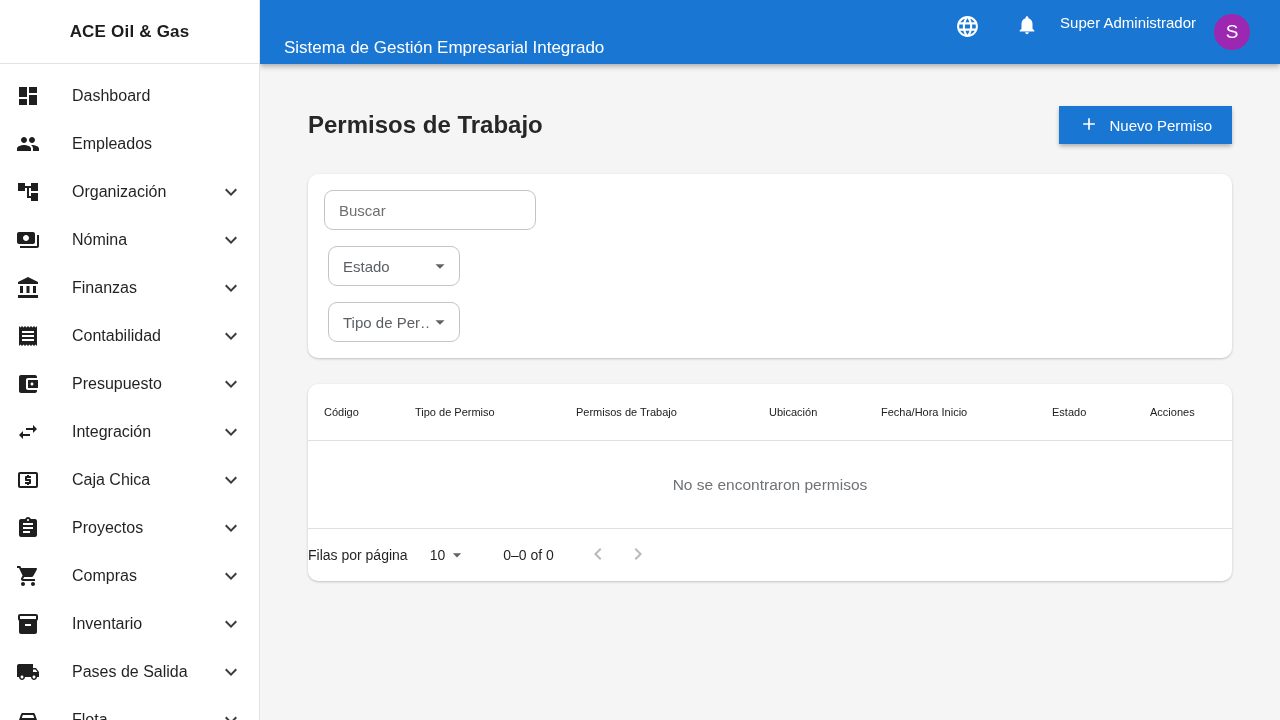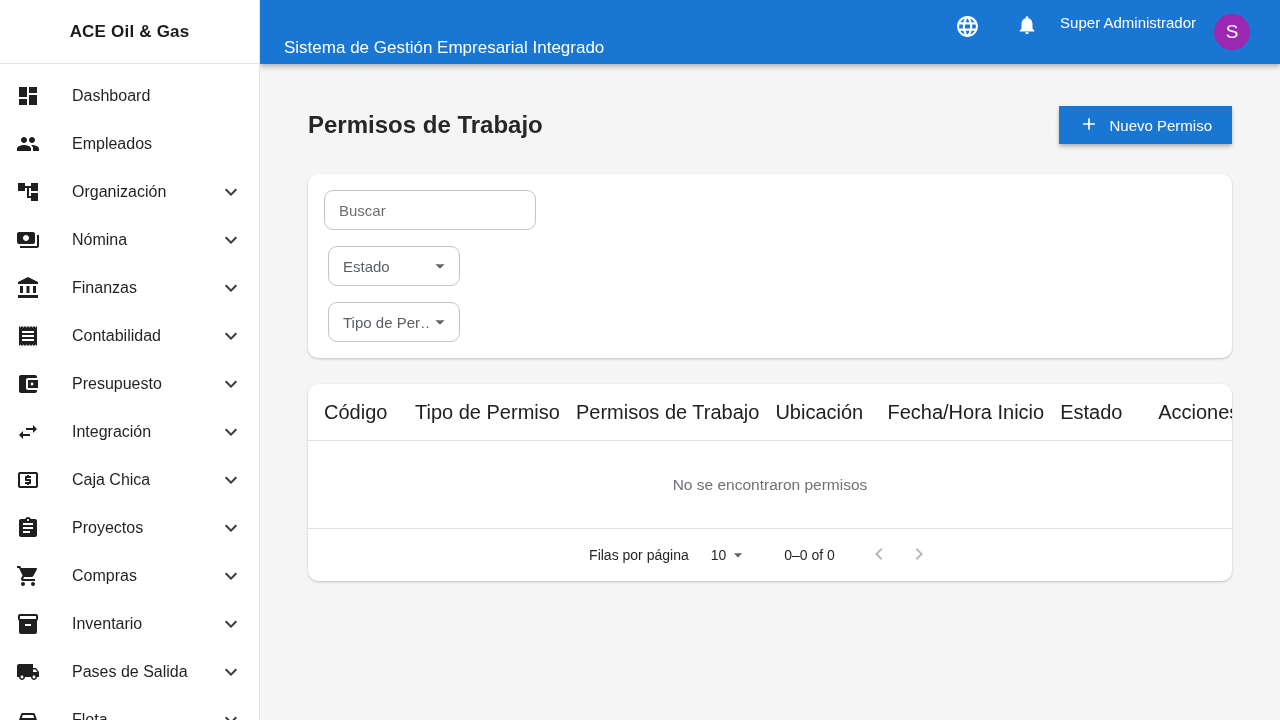--- a/index.html
+++ b/index.html
@@ -86,35 +86,35 @@
     padding: 0 8px 0 14px; cursor: pointer; color: #5b5f63; font-size: 15px;
   }
   .select-estado { width: 132px; margin-left: 4px; }
   .select-tipo { width: 132px; margin-left: 4px; }
   .select-box .caret { width: 22px; height: 22px; color: #5f6368; flex: 0 0 22px; }
   .select-label { overflow: hidden; white-space: nowrap; text-overflow: clip; }
 
   
   .table-card { overflow: hidden; }
   .thead-row { display: flex; height: 57px; align-items: center; border-bottom: 1px solid #e0e0e0; }
-  .th { font-size: 20px; font-weight: 400; color: #202124; padding-left: 16px; white-space: nowrap; }
+  .th { font-size: 11px; font-weight: 400; color: #202124; padding-left: 16px; white-space: nowrap; }
   .th-codigo  { flex: 0 0 91px; }
   .th-tipo    { flex: 0 0 161px; }
   .th-permisos{ flex: 0 0 193px; }
   .th-ubic    { flex: 0 0 112px; }
   .th-fecha   { flex: 0 0 171px; }
   .th-estado  { flex: 0 0 98px; }
   .th-acciones{ flex: 1 1 auto; }
 
   .empty-row {
     height: 88px; display: flex; align-items: center; justify-content: center;
     color: #6e7175; font-size: 15.5px; border-bottom: 1px solid #e0e0e0;
   }
   .pagination-row {
-    height: 52px; display: flex; align-items: center; justify-content: center;
+    height: 52px; display: flex; align-items: center; justify-content: flex-start;
     padding-right: 12px; font-size: 14px; color: rgba(0,0,0,0.87);
   }
   .rpp-label { margin-right: 22px; }
   .rpp-select { display: flex; align-items: center; cursor: pointer; margin-right: 36px; }
   .rpp-value { font-size: 14px; }
   .rpp-select .caret { width: 20px; height: 20px; color: #5f6368; margin-left: 2px; }
   .range-label { margin-right: 24px; }
   .pg-btn {
     width: 40px; height: 40px; border: none; background: none; display: flex;
     align-items: center; justify-content: center; color: #b9b9b9; cursor: default;

